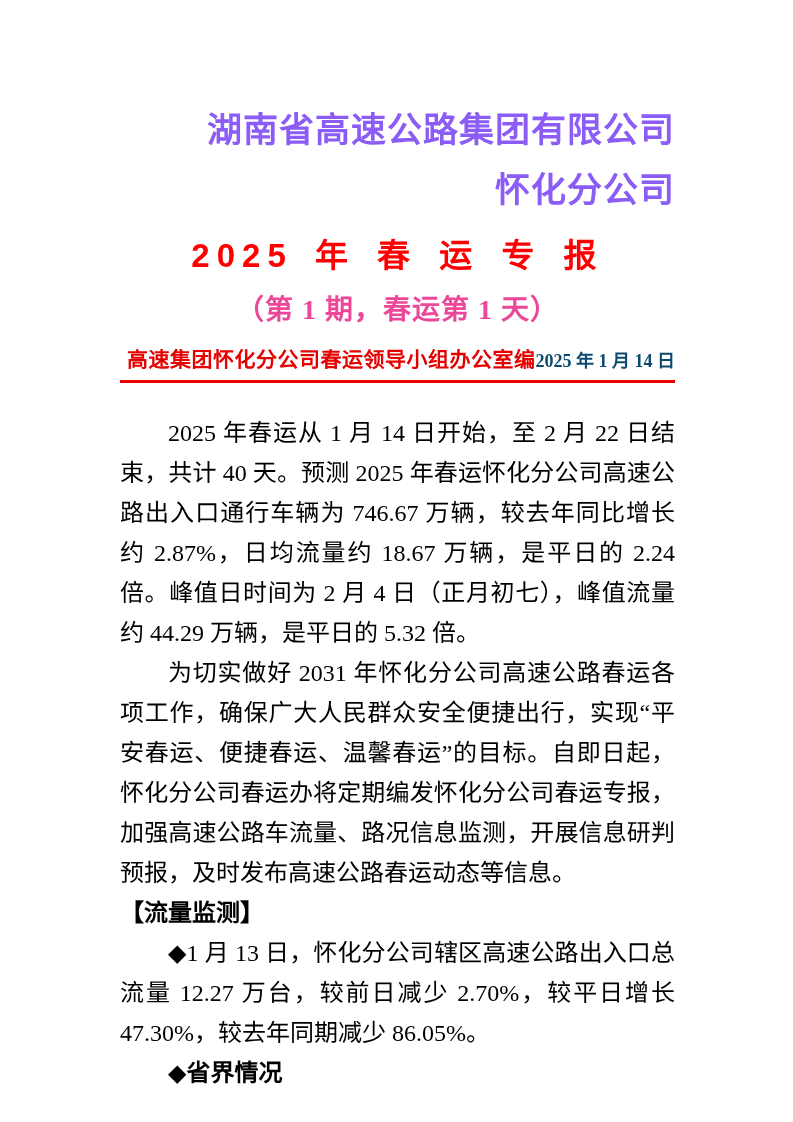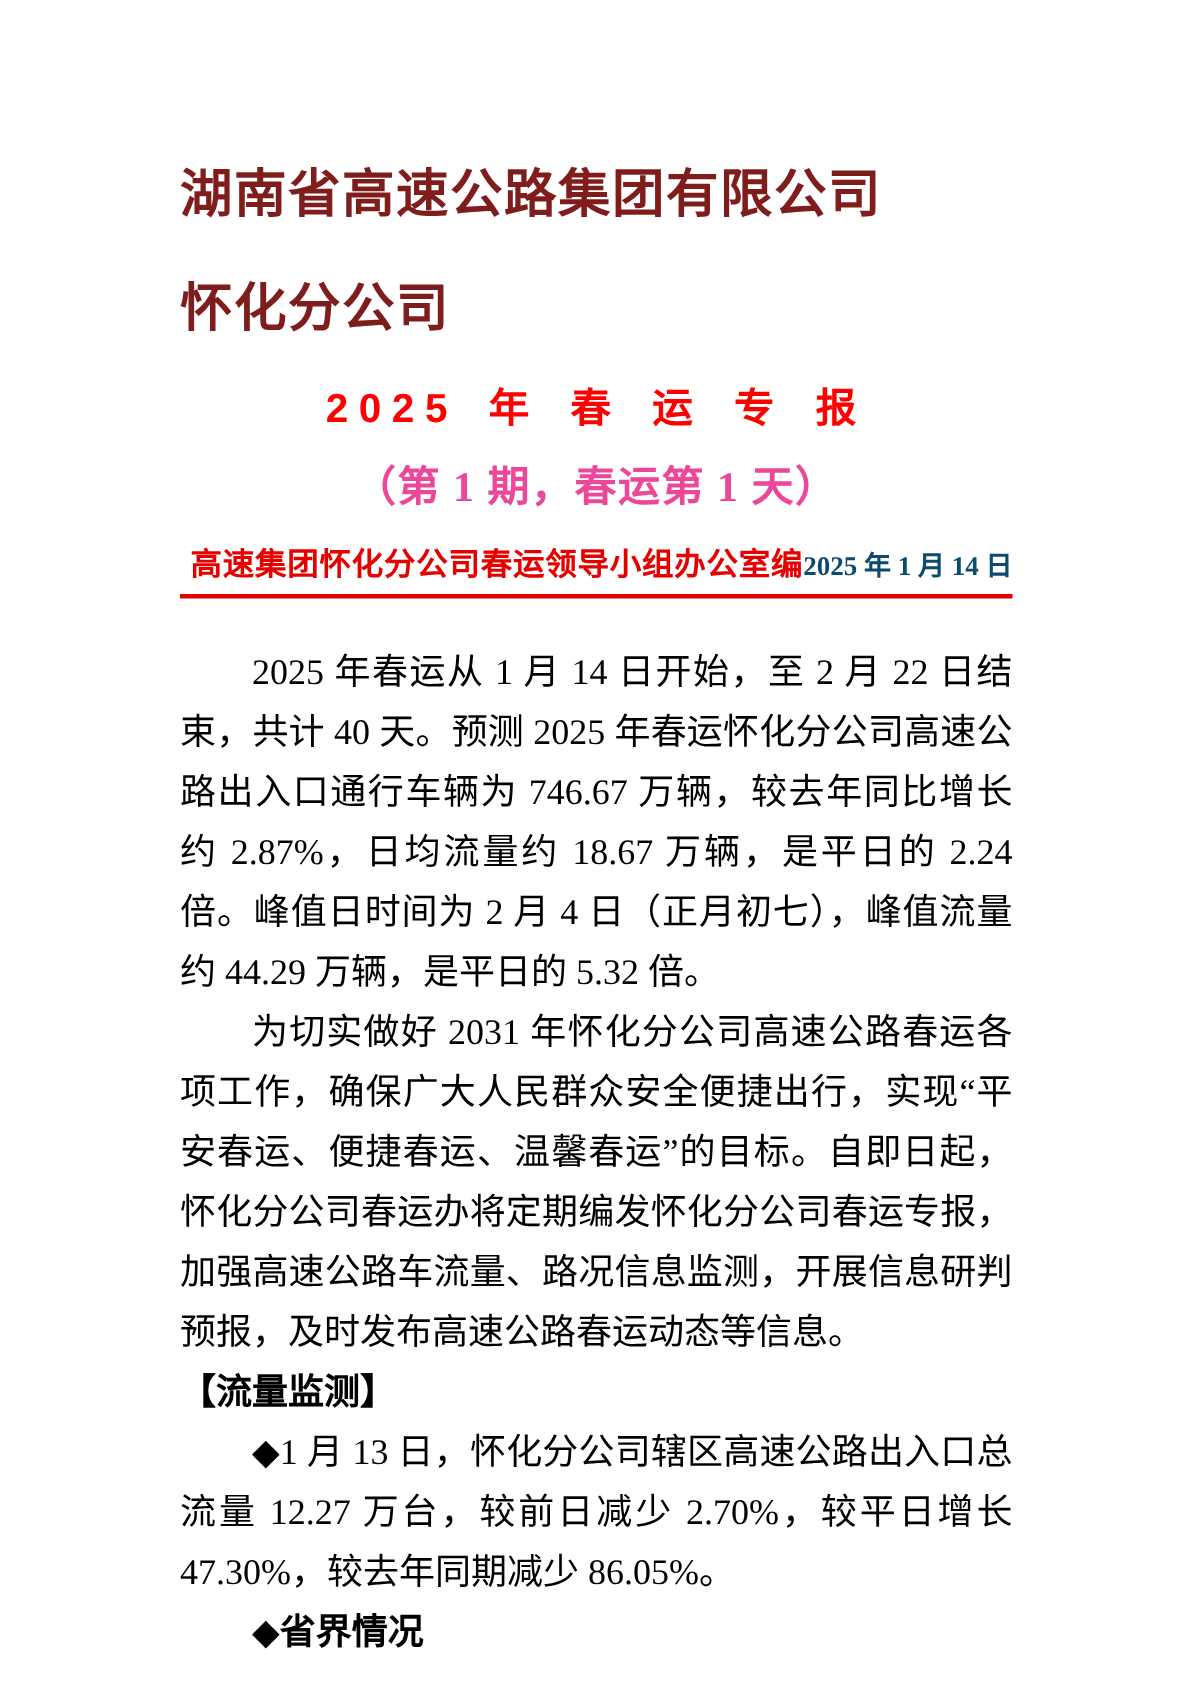--- a/index.html
+++ b/index.html
@@ -15,35 +15,35 @@
     background: #ffffff;
     box-sizing: border-box;
     padding: 106px 118px 0 120px;
     font-family: "Liberation Serif", "DejaVu Serif", serif;
     color: #000000;
     overflow: hidden;
   }
   .org-title {
     font-family: "Liberation Sans", "DejaVu Sans", sans-serif;
     font-weight: bold;
-    color: #7f1d1d;
+    color: #8b5cf6;
     font-size: 35px;
     line-height: 48px;
-    text-align: left;
+    text-align: right;
     letter-spacing: 1px;
   }
   .org-title.line2 {
-    margin-top: 28px;
+    margin-top: 12px;
   }
   .report-title {
     margin-top: 18px;
     font-family: "Liberation Sans", "DejaVu Sans", sans-serif;
     font-weight: bold;
     color: #fe0000;
-    font-size: 27px;
+    font-size: 33px;
     line-height: 48px;
     text-align: center;
     letter-spacing: 7px;
     word-spacing: 6px;
   }
   .issue-line {
     margin-top: 13px;
     font-weight: bold;
     color: #ec4899;
     font-size: 28px;

